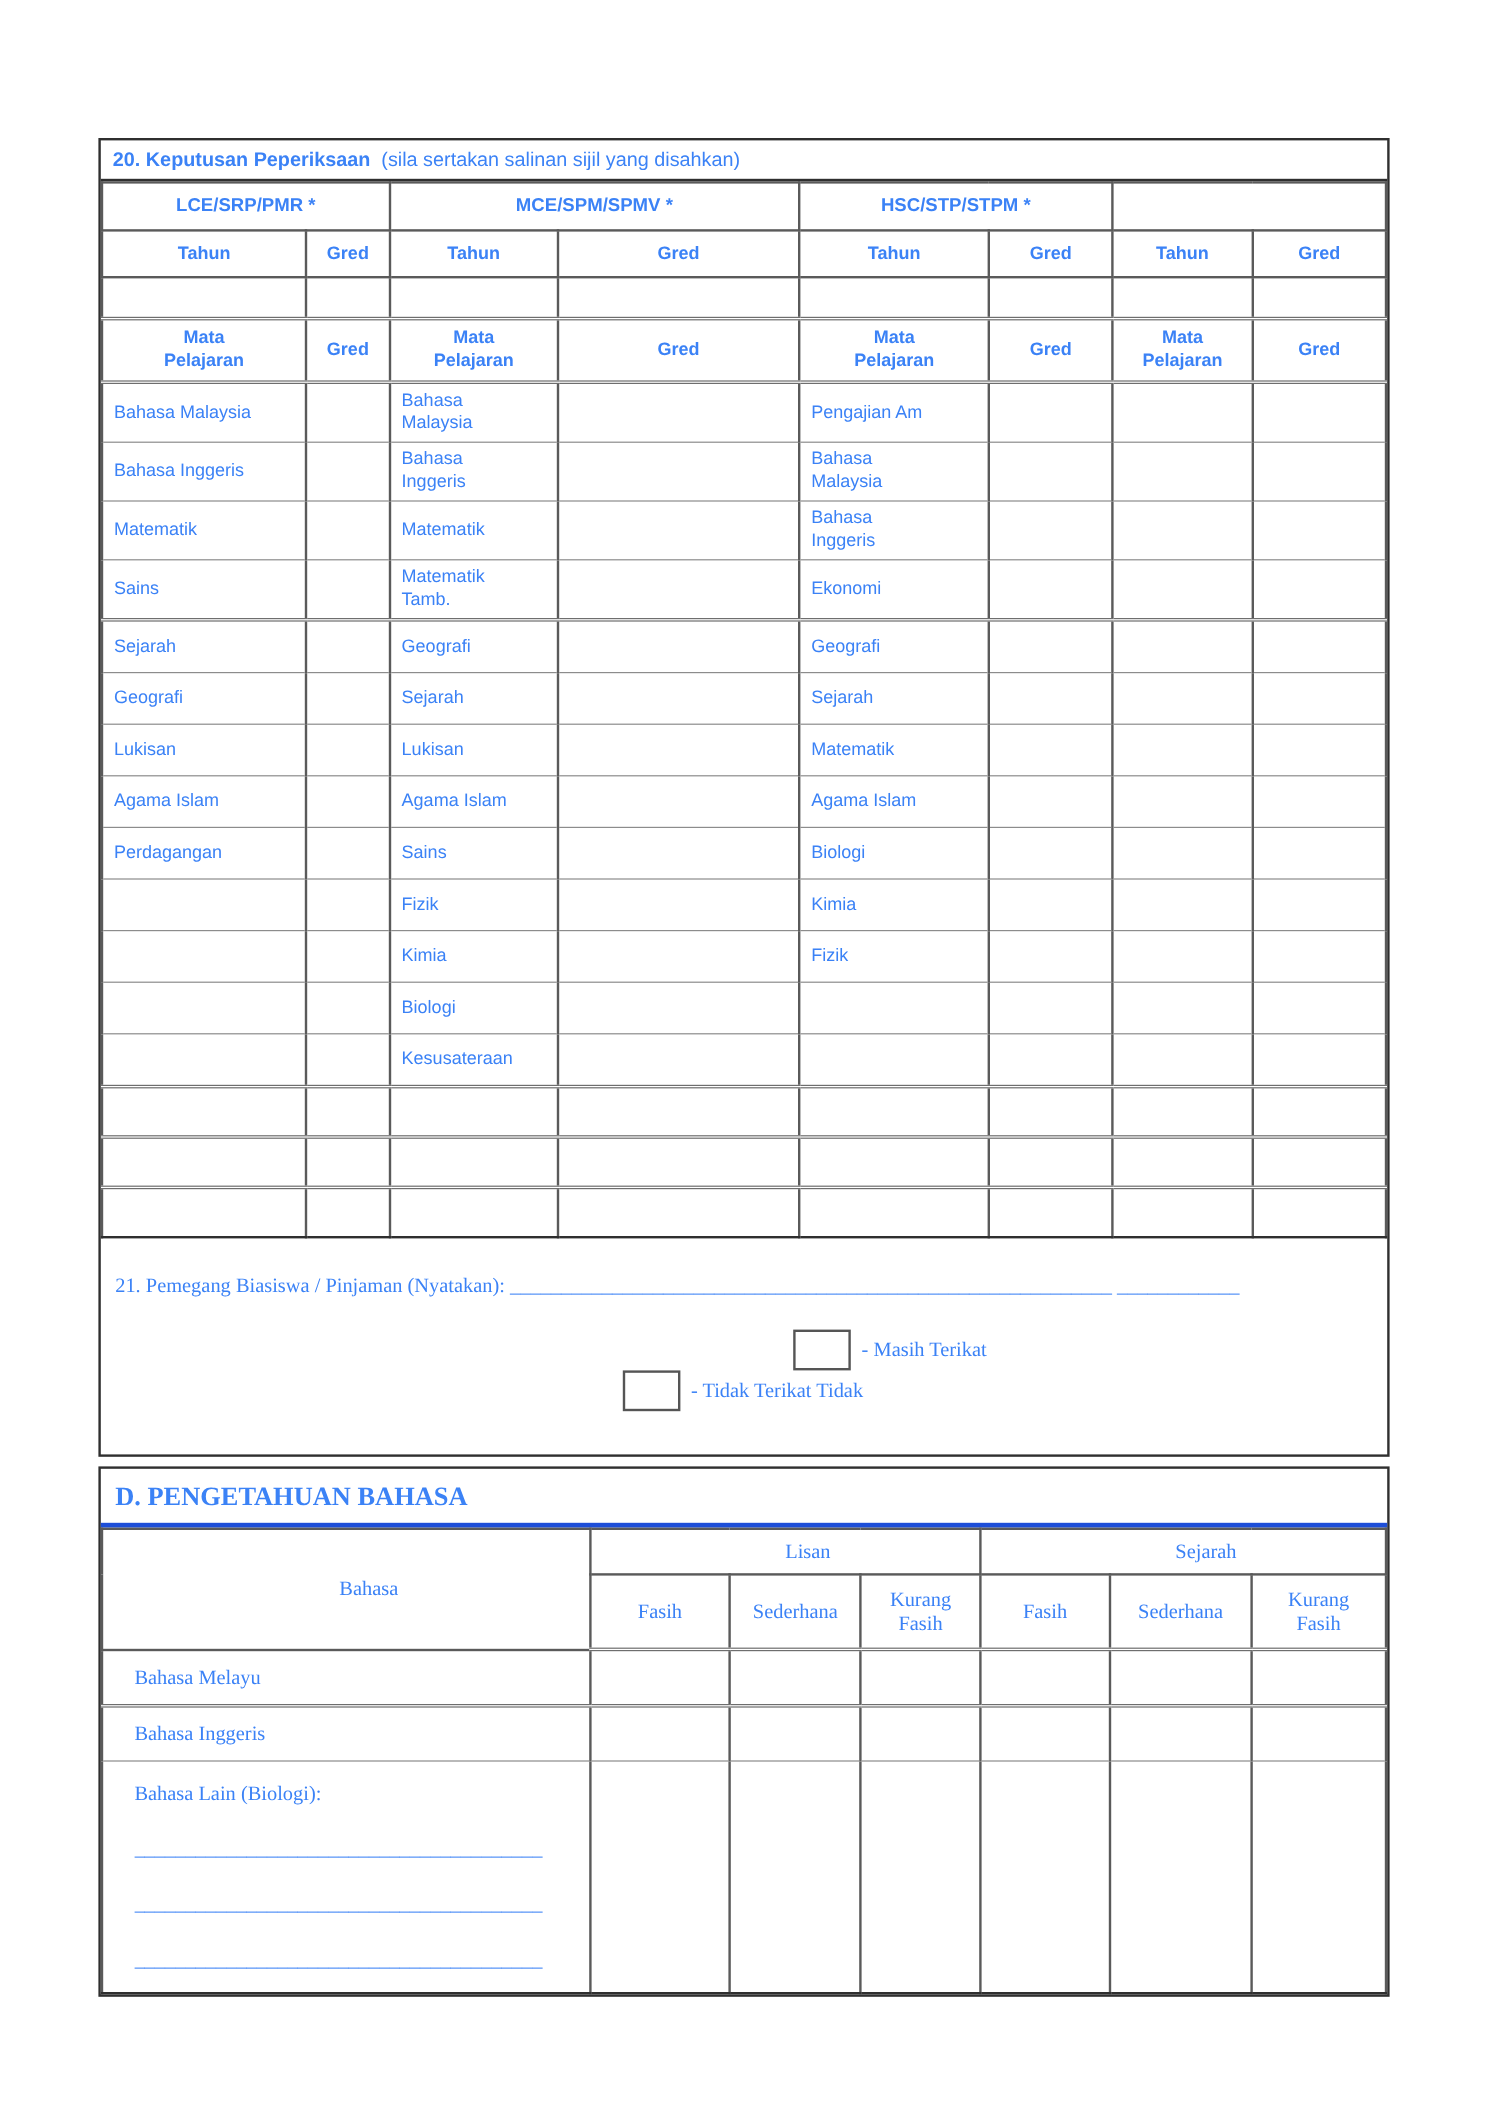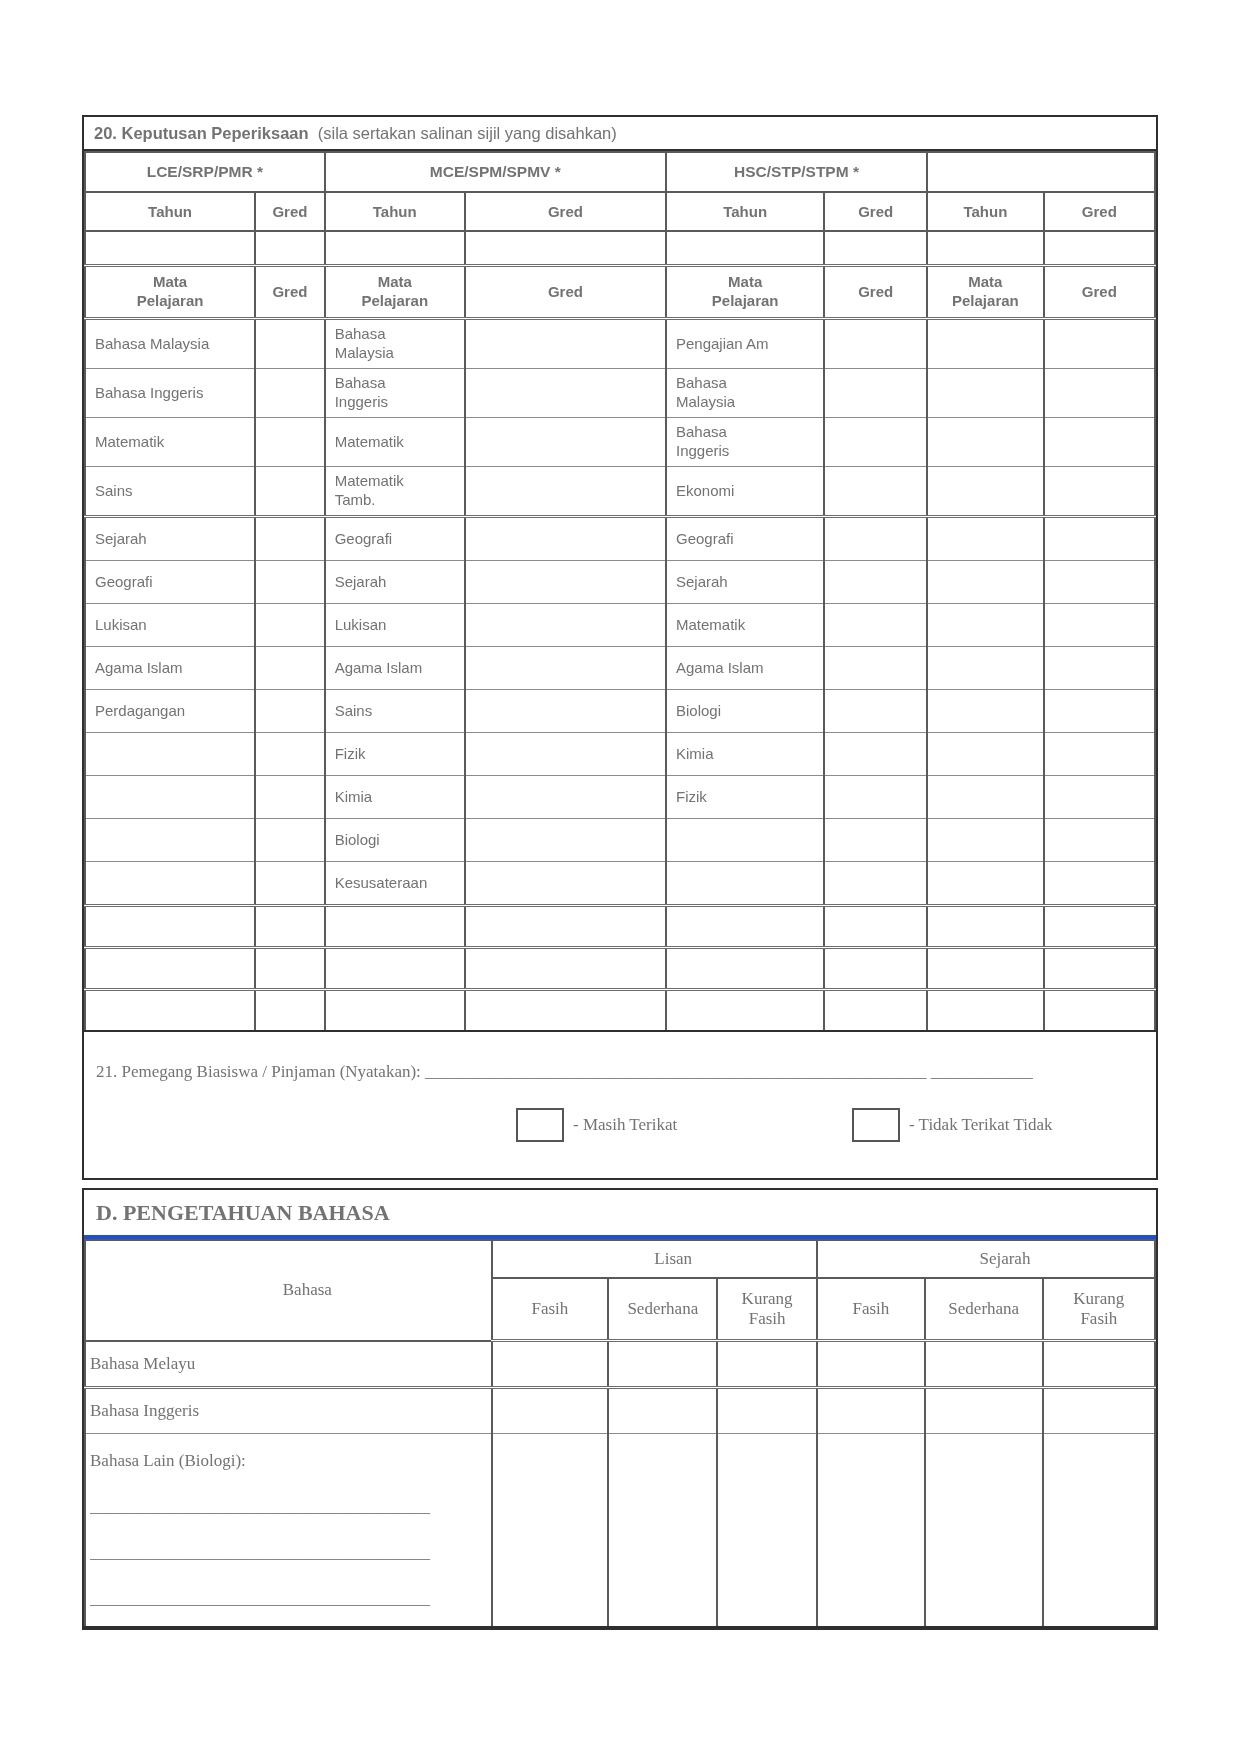--- a/index.html
+++ b/index.html
@@ -1,20 +1,20 @@
 <!DOCTYPE html>
 <html><head>
 <meta charset="utf-8">
 <style>
   html,body { margin:0; padding:0; background:#ffffff; }
   .page {
     width:1235px; height:1755px; background:#ffffff;
     position:relative;
     font-family:"Liberation Sans", sans-serif;
-    color:#737373;
+    color:#3b82f6;
   }
   .content { position:absolute; left:82px; top:115px; width:1076px; }
 
   
   .box { border:2px solid #2f2f2f; background:#fff; }
   .sec20-title {
     padding:7px 10px 6px 10px;
     font-size:16.5px;
     border-bottom:2px solid #2f2f2f;
   }
@@ -53,21 +53,21 @@
   table.exam tr:last-child td { border-bottom:2px solid #2f2f2f; }
 
   
   .sec21 {
     font-family:"Liberation Serif", serif;
     font-size:17px;
     padding:30px 14px 36px 12px;
   }
   .sec21-line { white-space:nowrap; overflow:hidden; }
   .blank { letter-spacing:0px; }
-  .cb-row { margin-top:26px; display:flex; align-items:center; }
+  .cb-row { margin-top:26px; display:flex; align-items:center;flex-direction:column; }
   .cb-group { display:flex; align-items:center; }
   .cb-group.first { margin-left:420px; width:336px; }
   .checkbox {
     width:44px; height:30px; border:2px solid #555; background:#fff;
     display:inline-block; margin-right:9px; flex:0 0 auto;
   }
 
   
   .boxD { border:2px solid #2f2f2f; margin-top:8px; font-family:"Liberation Serif", serif; }
   .secD-title {
@@ -85,21 +85,21 @@
   }
   table.lang th {
     font-weight:normal; text-align:center; vertical-align:middle;
     border-top:2px solid #5a5a5a; border-bottom:2px solid #5a5a5a;
     white-space:pre-line;
   }
   tr.lang-group th { height:32px;padding-left:44px; }
   tr.lang-levels th { height:56px; line-height:1.2; border-bottom:3px double #6e6e6e; }
   th.bahasa-head { border-bottom:3px double #6e6e6e; }
   table.lang td.lang-name {
-    text-align:left; vertical-align:middle; padding-left:4px;
+    text-align:left; vertical-align:middle; padding-left:26px;
   }
   tr.lang-row td { height:40px; }
   tr.lang-row.dblb td { border-bottom:3px double #6e6e6e; }
   tr.lang-other td { height:188px; vertical-align:top; }
   td.other-cell { padding-top:8px; }
   .u-line {
     margin-top:26px; white-space:nowrap; overflow:hidden;
     font-size:17px;
   }
   table.lang tr:last-child td { border-bottom:2px solid #2f2f2f; }

